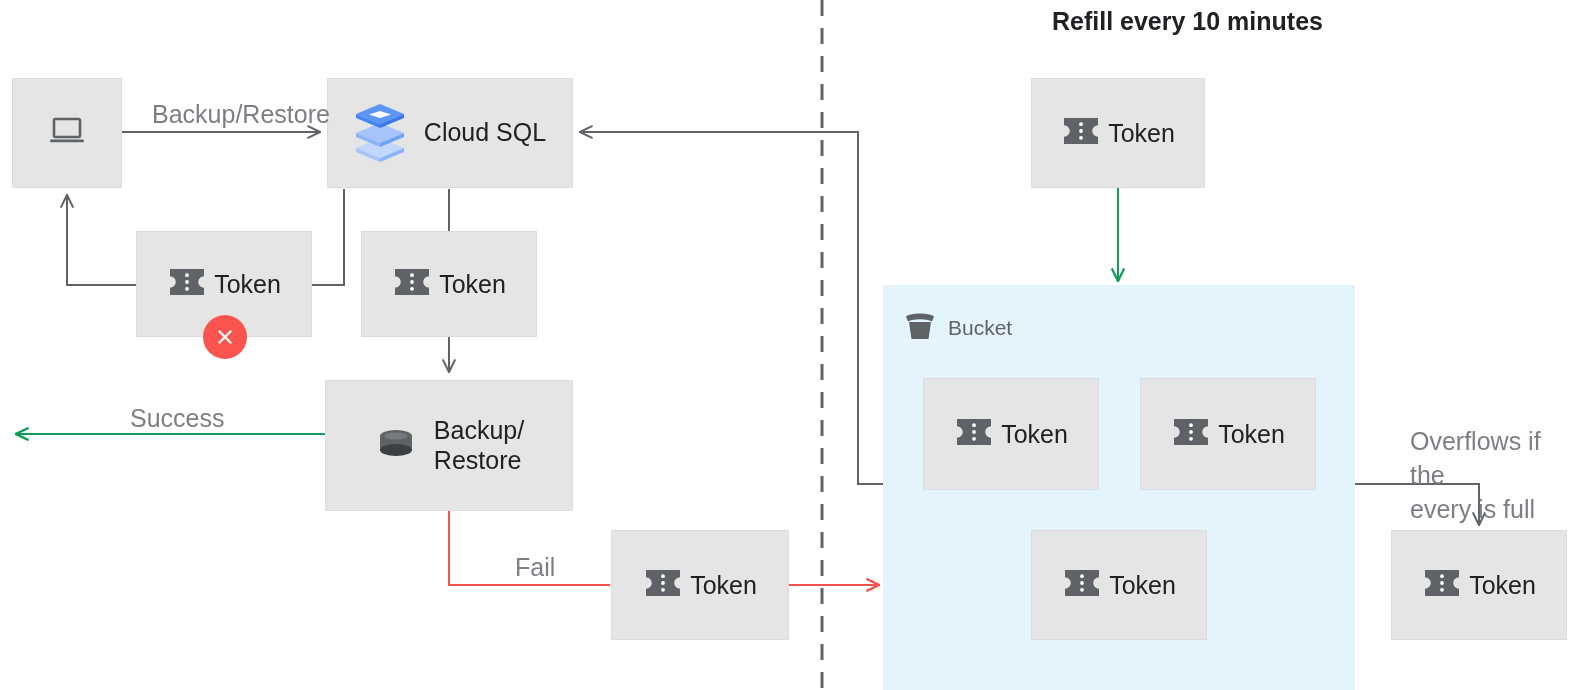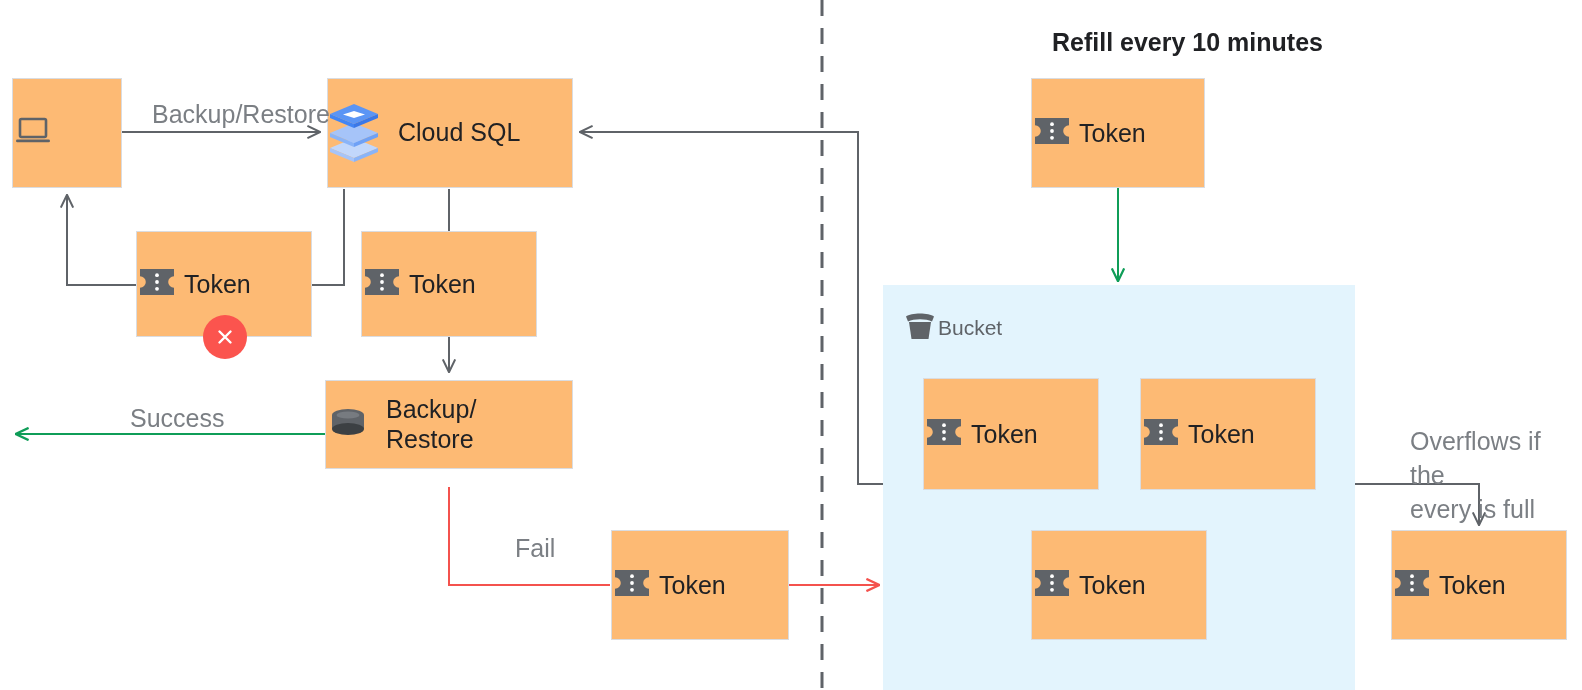--- a/index.html
+++ b/index.html
@@ -15,23 +15,24 @@
     width: 1582px;
     height: 690px;
     background: #ffffff;
     overflow: hidden;
   }
   
   .node {
     position: absolute;
     box-sizing: border-box;
     border: 1px solid #dadce0;
-    background: #fdba74;
+    background: #e5e5e5;
     display: flex;
     align-items: center;
+    justify-content: center;
     z-index: 5;
   }
   .node .inner {
     display: flex;
     align-items: center;
     gap: 7px;
   }
   .node-label {
     font-size: 25px;
     color: #202124;
@@ -58,21 +59,21 @@
   
   #bucket-region {
     position: absolute;
     background: #e3f4fd;
     z-index: 1;
   }
   #bucket-header {
     position: absolute;
     display: flex;
     align-items: center;
-    gap: 0;
+    gap: 10px;
     z-index: 4;
   }
   #bucket-header .bucket-title {
     font-size: 21px;
     color: #5f6368;
   }
 
   
   #refill-title {
     position: absolute;
@@ -142,21 +143,21 @@
 
     <path d="M 789 585 L 879 585" fill="none" stroke="#f4524d" stroke-width="2" marker-end="url(#ah-red)"></path>
 
     <path d="M 883 484 L 858 484 L 858 132 L 580 132" fill="none" stroke="#5f6368" stroke-width="2" marker-end="url(#ah-gray)"></path>
 
     <path d="M 1118 188 L 1118 281" fill="none" stroke="#0f9d58" stroke-width="2" marker-end="url(#ah-green)"></path>
 
     <path d="M 1355 484 L 1479 484 L 1479 525" fill="none" stroke="#5f6368" stroke-width="2" marker-end="url(#ah-gray)"></path>
   </svg>
 
-  <div id="refill-title" style="left:1052px; top:28px;">Refill every 10 minutes</div>
+  <div id="refill-title" style="left:1052px; top:7px;">Refill every 10 minutes</div>
 
   <div class="node" style="left:12px; top:78px; width:110px; height:110px;">
     <div class="inner">
       <span class="icon">
         <svg width="40" height="32" viewBox="0 0 40 32" aria-hidden="true">
           <rect x="7" y="4" width="26" height="18" rx="1.5" fill="none" stroke="#5f6368" stroke-width="2.6"></rect>
           <rect x="3" y="24.5" width="34" height="2.8" rx="1.4" fill="#5f6368"></rect>
         </svg>
       </span>
     </div>
@@ -212,21 +213,21 @@
           <path d="M3 3 h34 v7.2 a5.3 5.3 0 0 0 0 11.6 V29 H3 V21.8 a5.3 5.3 0 0 0 0-11.6 Z" fill="#5f6368"></path>
           <circle cx="20" cy="9.2" r="1.9" fill="#ffffff"></circle>
           <circle cx="20" cy="16" r="1.9" fill="#ffffff"></circle>
           <circle cx="20" cy="22.8" r="1.9" fill="#ffffff"></circle>
         </svg>
       </span>
       <span class="token-label">Token</span>
     </div>
   </div>
 
-  <div class="node" style="left:325px; top:380px; width:248px; height:89px;">
+  <div class="node" style="left:325px; top:380px; width:248px; height:131px;">
     <div class="inner" style="gap:16px;">
       <span class="icon">
         <svg width="44" height="36" viewBox="0 0 44 36" aria-hidden="true">
           <ellipse cx="22" cy="10" rx="16" ry="6" fill="#5f6368"></ellipse>
           <rect x="6" y="10" width="32" height="14" fill="#5f6368"></rect>
           <ellipse cx="22" cy="24" rx="16" ry="6" fill="#3c4043"></ellipse>
           <ellipse cx="22" cy="10" rx="11.5" ry="3.6" fill="#777b80"></ellipse>
         </svg>
       </span>
       <span class="node-label">Backup/
@@ -325,18 +326,18 @@
         </svg>
       </span>
       <span class="token-label">Token</span>
     </div>
   </div>
 
   <div class="edge-label" style="left:152px; top:98px;">Backup/Restore</div>
 
   <div class="edge-label" style="left:130px; top:402px;text-align:center;">Success</div>
 
-  <div class="edge-label" style="left:515px; top:532px;">Fail</div>
+  <div class="edge-label" style="left:515px; top:551px;">Fail</div>
 
   <div class="edge-label" style="left:1410px; top:425px;">Overflows if the
 every is full</div>
 
 </div>
 
 </body></html>

